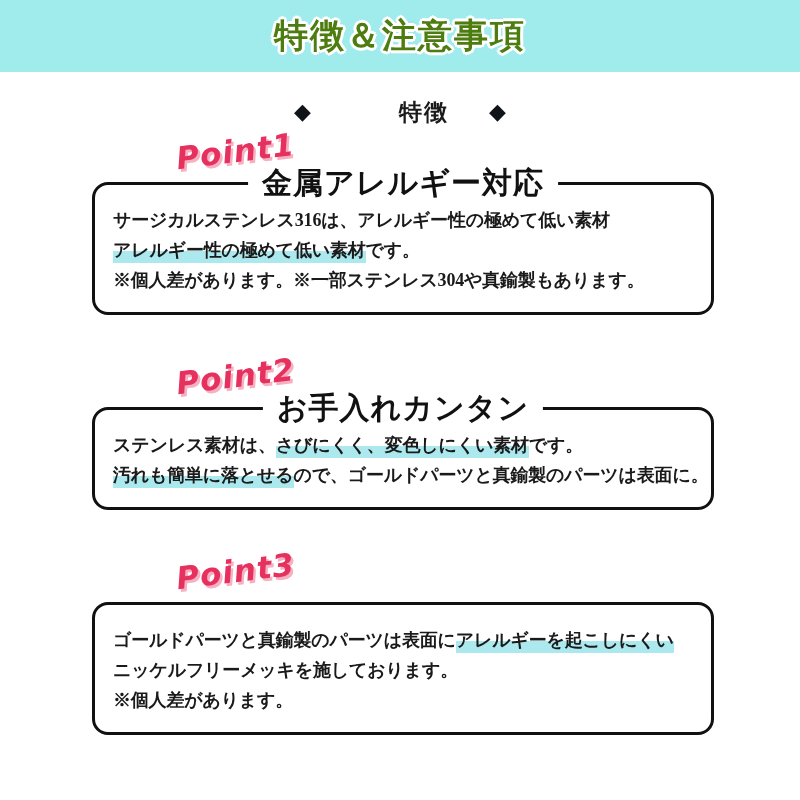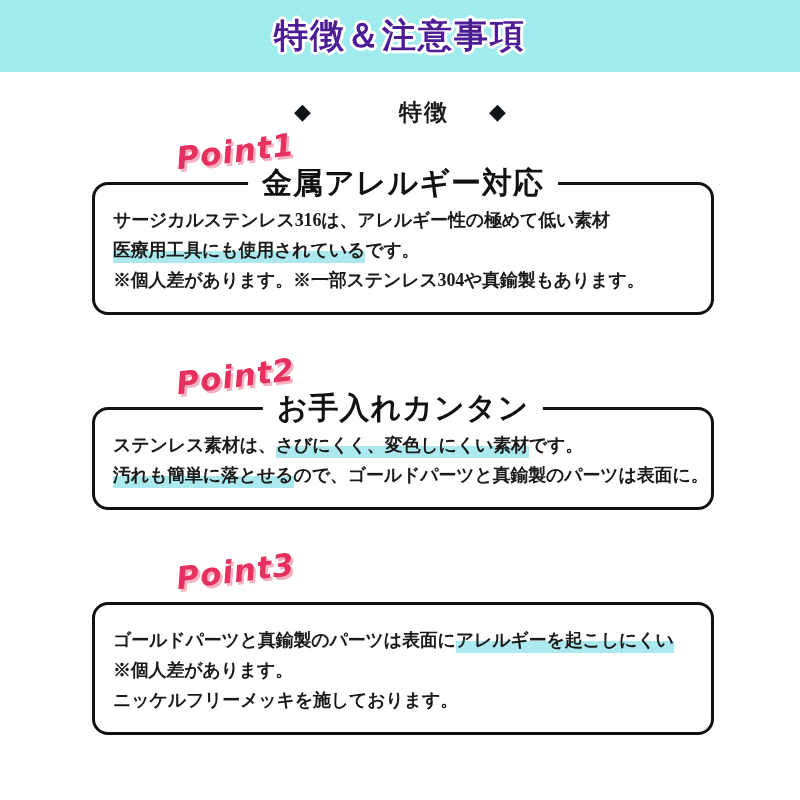--- a/index.html
+++ b/index.html
@@ -21,21 +21,21 @@
   .page { width: 800px; height: 800px; position: relative; background: #fff; }
 
   
   .header {
     width: 800px; height: 72px;
     background: var(--header-bg);
     display: flex; align-items: center; justify-content: center;
   }
   .header h1 {
     font-size: 34px; font-weight: 700; letter-spacing: 2px;
-    color: #4c1d95;
+    color: #4d7c0f;
     text-shadow:
       -2px -2px 0 #fff, 2px -2px 0 #fff, -2px 2px 0 #fff, 2px 2px 0 #fff,
       0 -3px 0 #fff, 0 3px 0 #fff, -3px 0 0 #fff, 3px 0 0 #fff;
   }
 
   
   .section-heading {
     margin-top: 24px; height: 32px;
     display: flex; align-items: center; justify-content: center;
     gap: 40px;
@@ -102,21 +102,21 @@
     <span class="diamond">◆</span>
   </div>
 
   <main id="points">
     <section class="point first">
       <div class="badge">Point1</div>
       <div class="box">
         <div class="box-title">金属アレルギー対応</div>
         <div class="box-body">
             <div class="line"><span>サージカルステンレス316は、アレルギー性の極めて低い素材</span></div>
-            <div class="line"><span class="hl">医療用工具にも使用されている</span><span>です。</span></div>
+            <div class="line"><span class="hl">アレルギー性の極めて低い素材</span><span>です。</span></div>
             <div class="line"><span>※個人差があります。※一部ステンレス304や真鍮製もあります。</span></div>
           </div>
       </div>
     </section>
 
     <section class="point rest">
       <div class="badge">Point2</div>
       <div class="box">
         <div class="box-title">お手入れカンタン</div>
         <div class="box-body">
@@ -124,20 +124,20 @@
             <div class="line"><span class="hl">汚れも簡単に落とせる</span><span>ので、ゴールドパーツと真鍮製のパーツは表面に。</span></div>
           </div>
       </div>
     </section>
 
     <section class="point rest">
       <div class="badge">Point3</div>
       <div class="box">
         <div class="box-body">
             <div class="line"><span>ゴールドパーツと真鍮製のパーツは表面に</span><span class="hl">アレルギーを起こしにくい</span></div>
+            <div class="line"><span>ニッケルフリーメッキを施しております。</span></div>
             <div class="line"><span>※個人差があります。</span></div>
-            <div class="line"><span>ニッケルフリーメッキを施しております。</span></div>
           </div>
       </div>
     </section>
   </main>
 
 </div>
 
 </body></html>

